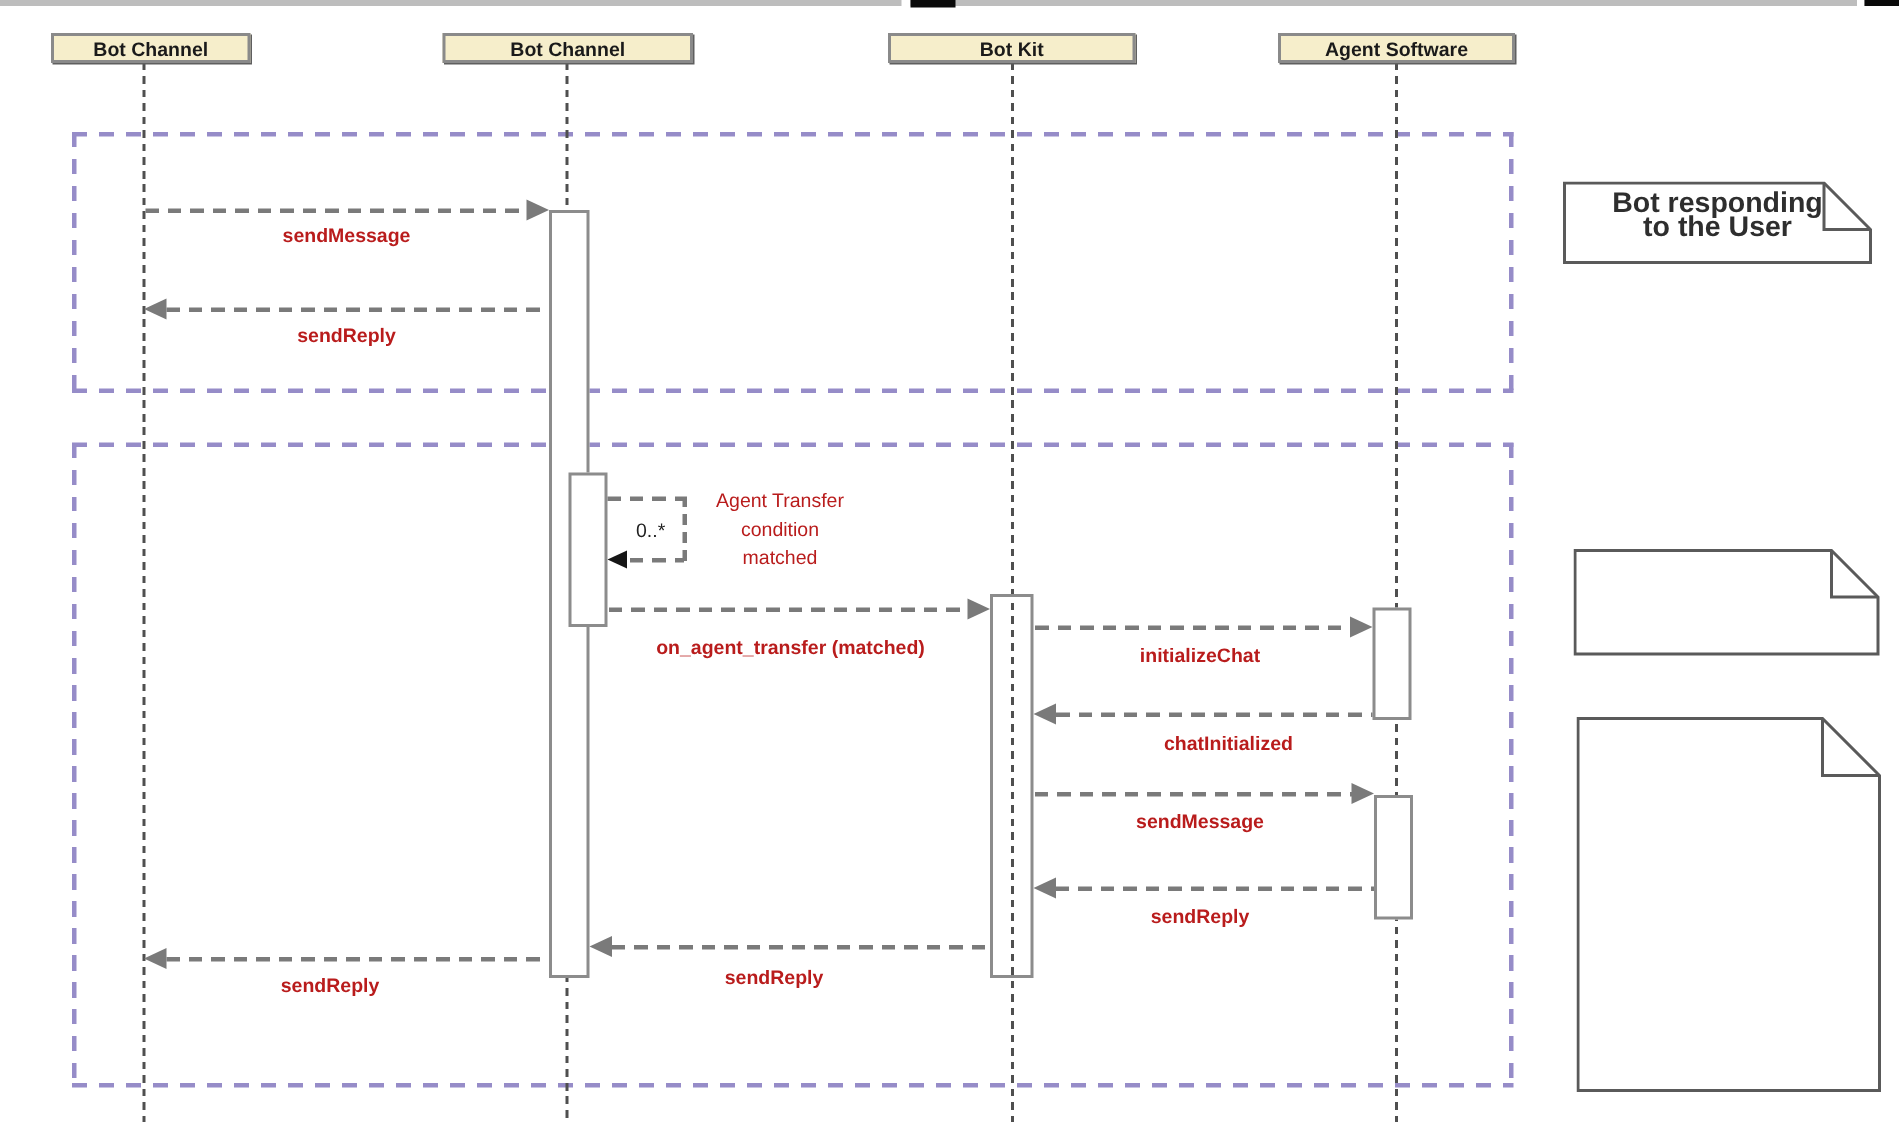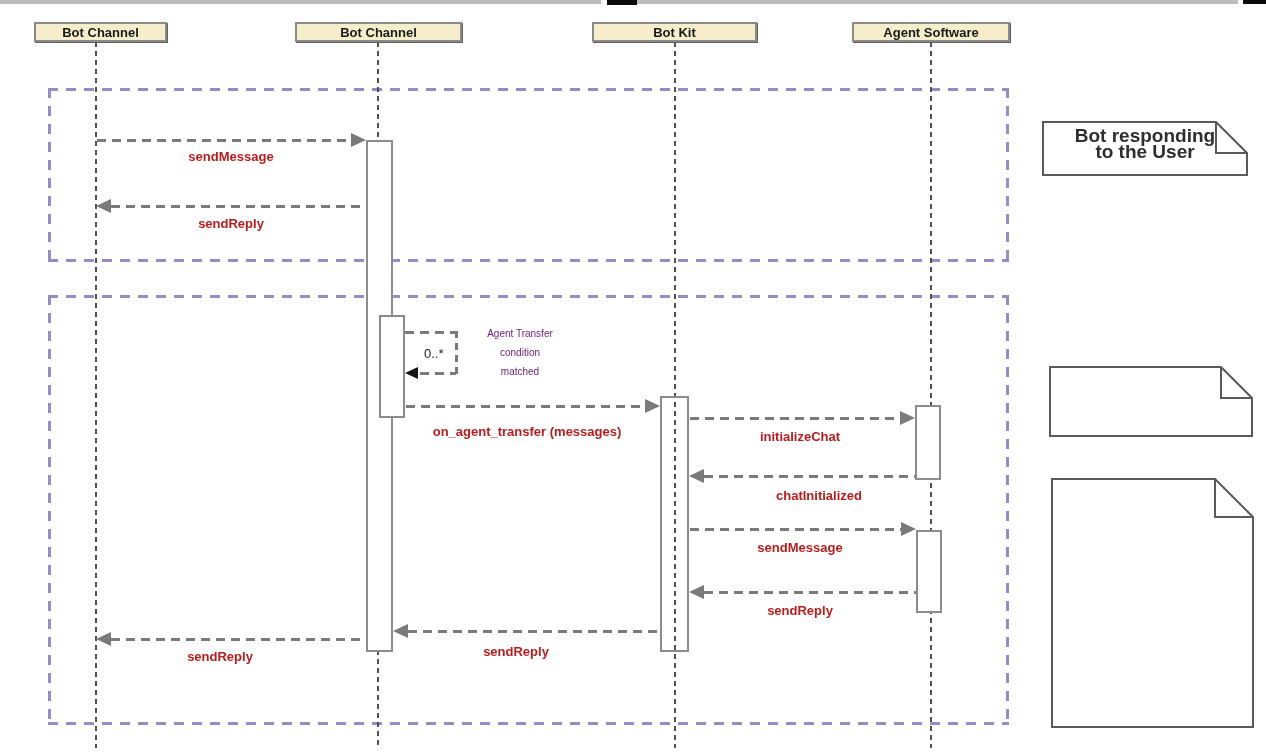--- a/index.html
+++ b/index.html
@@ -40,21 +40,21 @@
     background:repeating-linear-gradient(to bottom,#7a7a7a 0 7px,transparent 7px 12px);}
   .arrR{position:absolute;width:0;height:0;z-index:4;
     border-top:7px solid transparent;border-bottom:7px solid transparent;border-left:15px solid #7a7a7a;}
   .arrL{position:absolute;width:0;height:0;z-index:4;
     border-top:7px solid transparent;border-bottom:7px solid transparent;border-right:15px solid #7a7a7a;}
   .arrL.black{border-right-color:#161616;border-right-width:13px;border-top-width:6px;border-bottom-width:6px;}
   .mlabel{position:absolute;transform:translateX(-50%);white-space:nowrap;z-index:4;
     font-weight:bold;font-size:13px;color:#b91c1c;}
   .plain{position:absolute;font-size:13px;color:#222222;z-index:4;}
   .selftext{position:absolute;width:140px;text-align:center;line-height:19px;
-    font-size:10px;color:#701a75;white-space:pre-line;z-index:4;}
+    font-size:13px;color:#b91c1c;white-space:pre-line;z-index:4;}
   
   .note{position:absolute;z-index:5;}
   .note svg{display:block;}
   .note-text{position:absolute;text-align:center;white-space:pre-line;color:#2e2e2e;z-index:6;}
 </style>
 </head>
 <body>
 
 <div id="canvas">
 
@@ -101,21 +101,21 @@
   <div class="vline" style="left:455px;top:331px;height:44px;"></div>
   <div class="hline" style="left:420px;top:372px;width:36px;"></div>
   <div class="arrL black" style="left:405px;top:367px;"></div>
   <div class="plain" style="left:424px;top:346px;">0..*</div>
   <div class="selftext" style="left:450px;top:324px;">Agent Transfer
 condition
 matched</div>
 
   <div class="hline" style="left:406px;top:405px;width:240px;"></div>
   <div class="arrR" style="left:645px;top:399px;"></div>
-  <div class="mlabel" style="left:527px;top:424px;">on_agent_transfer (messages)</div>
+  <div class="mlabel" style="left:527px;top:424px;">on_agent_transfer (matched)</div>
 
   <div class="hline" style="left:690px;top:417px;width:211px;"></div>
   <div class="arrR" style="left:900px;top:411px;"></div>
   <div class="mlabel" style="left:800px;top:429px;">initializeChat</div>
 
   <div class="hline" style="left:704px;top:475px;width:211px;"></div>
   <div class="arrL" style="left:689px;top:469px;"></div>
   <div class="mlabel" style="left:800px;top:488px;margin-left:19px;">chatInitialized</div>
 
   <div class="hline" style="left:690px;top:528px;width:212px;"></div>

